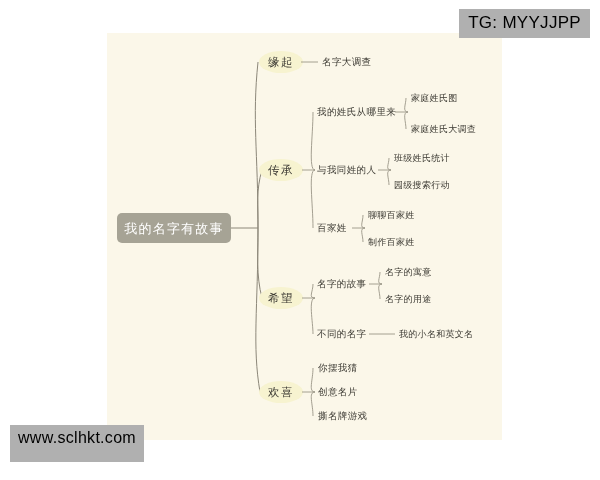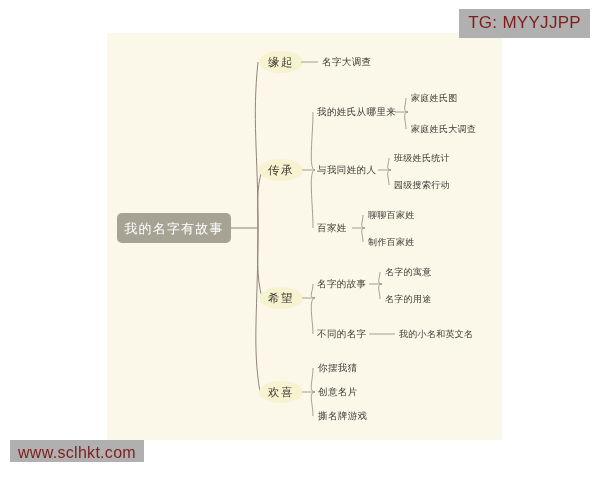--- a/index.html
+++ b/index.html
@@ -25,36 +25,36 @@
   #mindmap-svg {
     position: absolute;
     left: 0;
     top: 0;
     width: 600px;
     height: 480px;
   }
   .watermark {
     position: absolute;
     background: #b0b0b0;
-    color: #7f1d1d;
+    color: #000000;
     font-family: "Liberation Sans", sans-serif;
     letter-spacing: 0.3px;
     white-space: nowrap;
   }
   #watermark-top {
     right: 10px;
     top: 9px;
     font-size: 17px;
     padding: 4px 9px 5px 9px;
   }
   #watermark-bottom {
     left: 10px;
     bottom: 18px;
     font-size: 16px;
-    padding: 4px 8px 0 8px;
+    padding: 4px 8px 15px 8px;
   }
   .node-text {
     font-family: "DejaVu Sans", "Liberation Sans", sans-serif;
     fill: #3c3a33;
     dominant-baseline: middle;
   }
   .root-text {
     fill: #ffffff;
     font-size: 13px;
     letter-spacing: 1.2px;

